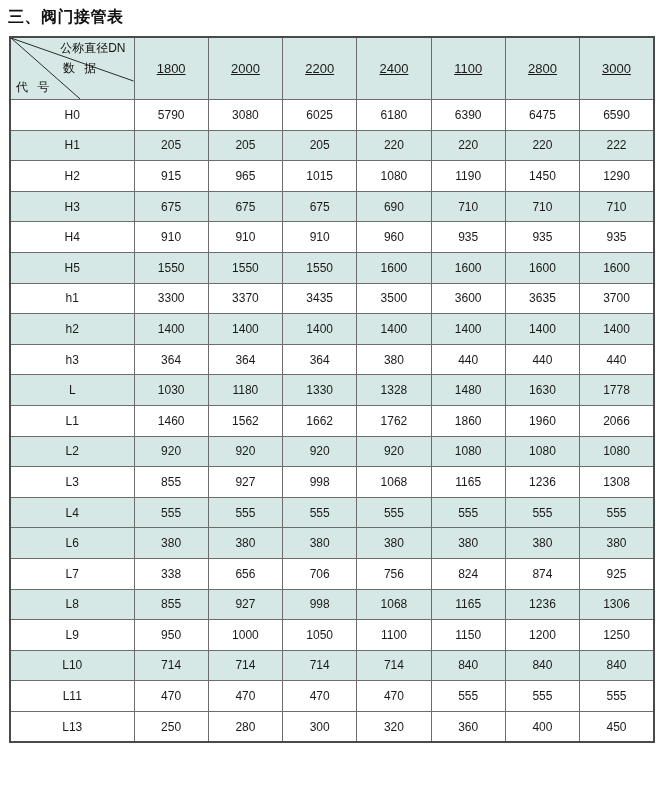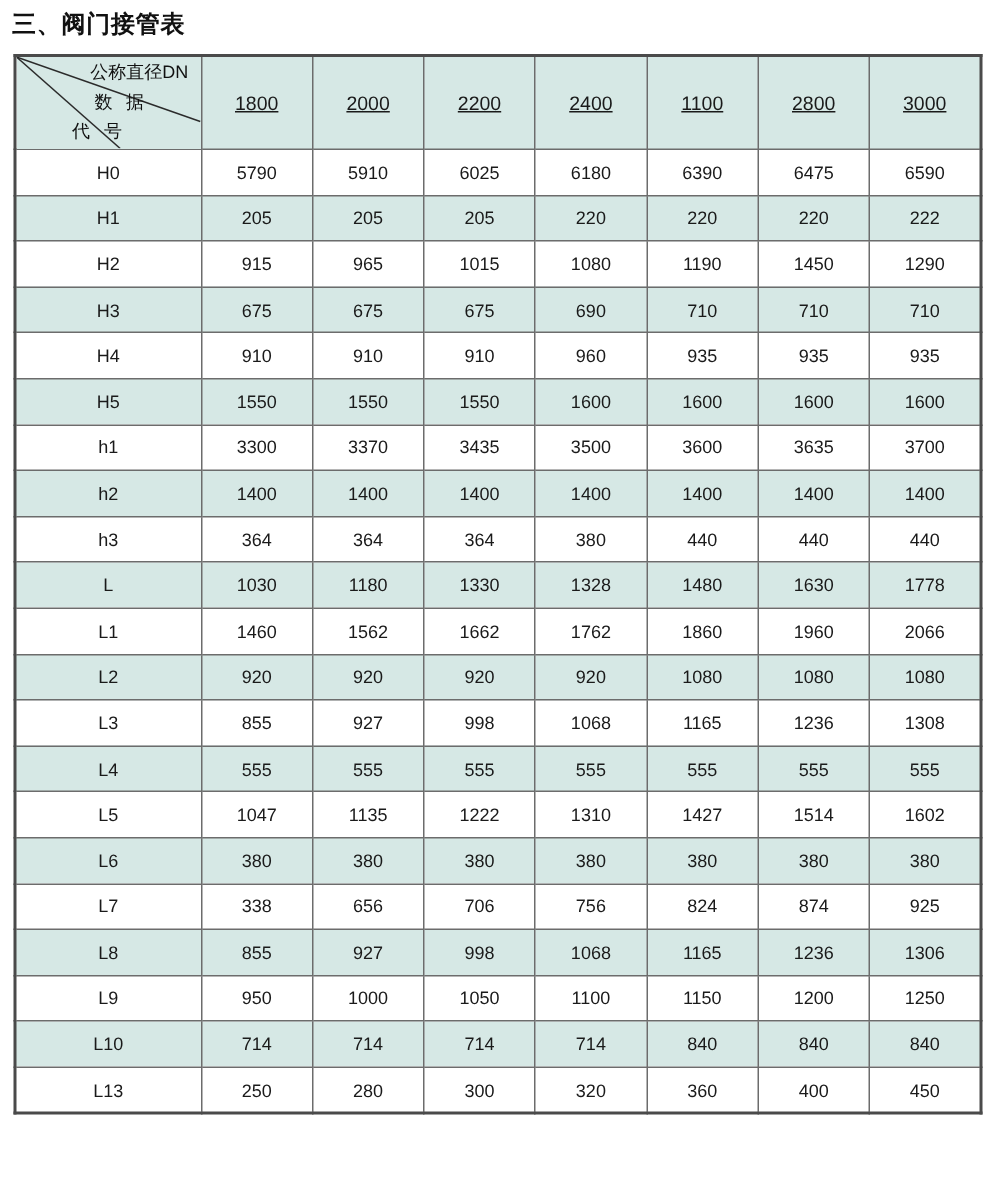--- a/index.html
+++ b/index.html
@@ -91,22 +91,22 @@
     display: block;
   }
   td.corner-cell .lbl {
     position: absolute;
     font-size: 12px;
     color: #111111;
     white-space: nowrap;
     line-height: 14px;
   }
   td.corner-cell .lbl-dn  { right: 8px;  top: 3px; }
-  td.corner-cell .lbl-sj  { left: 52px;  top: 23px; letter-spacing: 3px; font-family: Liberation Serif, serif; }
-  td.corner-cell .lbl-dh  { left: 5px;   bottom: 5px; letter-spacing: 3px; margin-left: 32px; }
+  td.corner-cell .lbl-sj  { left: 52px;  top: 23px; letter-spacing: 3px; }
+  td.corner-cell .lbl-dh  { left: 5px;   bottom: 5px; letter-spacing: 3px; }
 
   td.col-head {
     font-size: 13px;
     text-decoration: underline;
   }
 
   td.label-cell {
     font-size: 12px;
   }
 </style>
@@ -145,21 +145,21 @@
             <td class="col-head">2000</td>
             <td class="col-head">2200</td>
             <td class="col-head">2400</td>
             <td class="col-head">1100</td>
             <td class="col-head">2800</td>
             <td class="col-head">3000</td>
           </tr>
           <tr>
             <td class="label-cell">H0</td>
             <td>5790</td>
-            <td>5910</td>
+            <td>3080</td>
             <td>6025</td>
             <td>6180</td>
             <td>6390</td>
             <td>6475</td>
             <td>6590</td>
           </tr>
           <tr class="row-alt">
             <td class="label-cell">H1</td>
             <td>205</td>
             <td>205</td>
@@ -282,30 +282,20 @@
           <tr class="row-alt">
             <td class="label-cell">L4</td>
             <td>555</td>
             <td>555</td>
             <td>555</td>
             <td>555</td>
             <td>555</td>
             <td>555</td>
             <td>555</td>
           </tr>
-          <tr>
-            <td class="label-cell">L5</td>
-            <td>1047</td>
-            <td>1135</td>
-            <td>1222</td>
-            <td>1310</td>
-            <td>1427</td>
-            <td>1514</td>
-            <td>1602</td>
-          </tr>
           <tr class="row-alt">
             <td class="label-cell">L6</td>
             <td>380</td>
             <td>380</td>
             <td>380</td>
             <td>380</td>
             <td>380</td>
             <td>380</td>
             <td>380</td>
           </tr>
@@ -343,20 +333,30 @@
             <td class="label-cell">L10</td>
             <td>714</td>
             <td>714</td>
             <td>714</td>
             <td>714</td>
             <td>840</td>
             <td>840</td>
             <td>840</td>
           </tr>
           <tr>
+            <td class="label-cell">L11</td>
+            <td>470</td>
+            <td>470</td>
+            <td>470</td>
+            <td>470</td>
+            <td>555</td>
+            <td>555</td>
+            <td>555</td>
+          </tr>
+          <tr>
             <td class="label-cell">L13</td>
             <td>250</td>
             <td>280</td>
             <td>300</td>
             <td>320</td>
             <td>360</td>
             <td>400</td>
             <td>450</td>
           </tr>
         </tbody>

